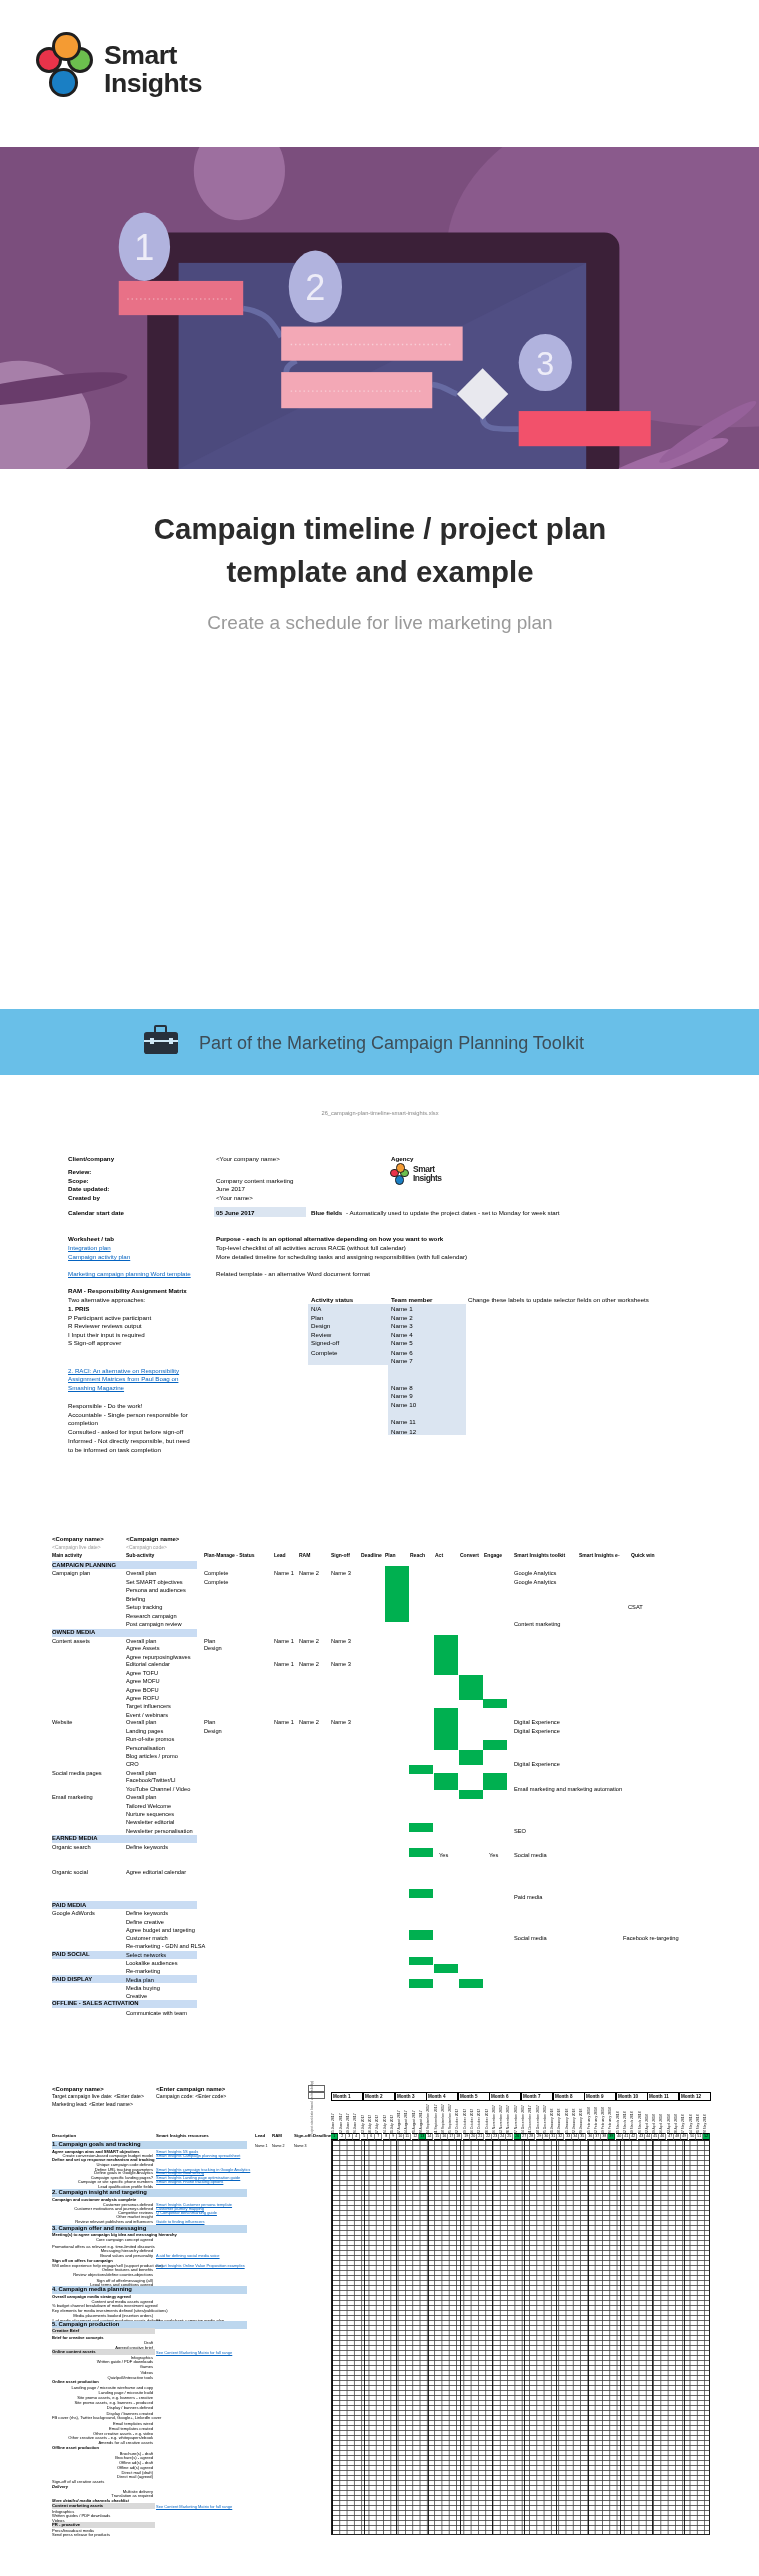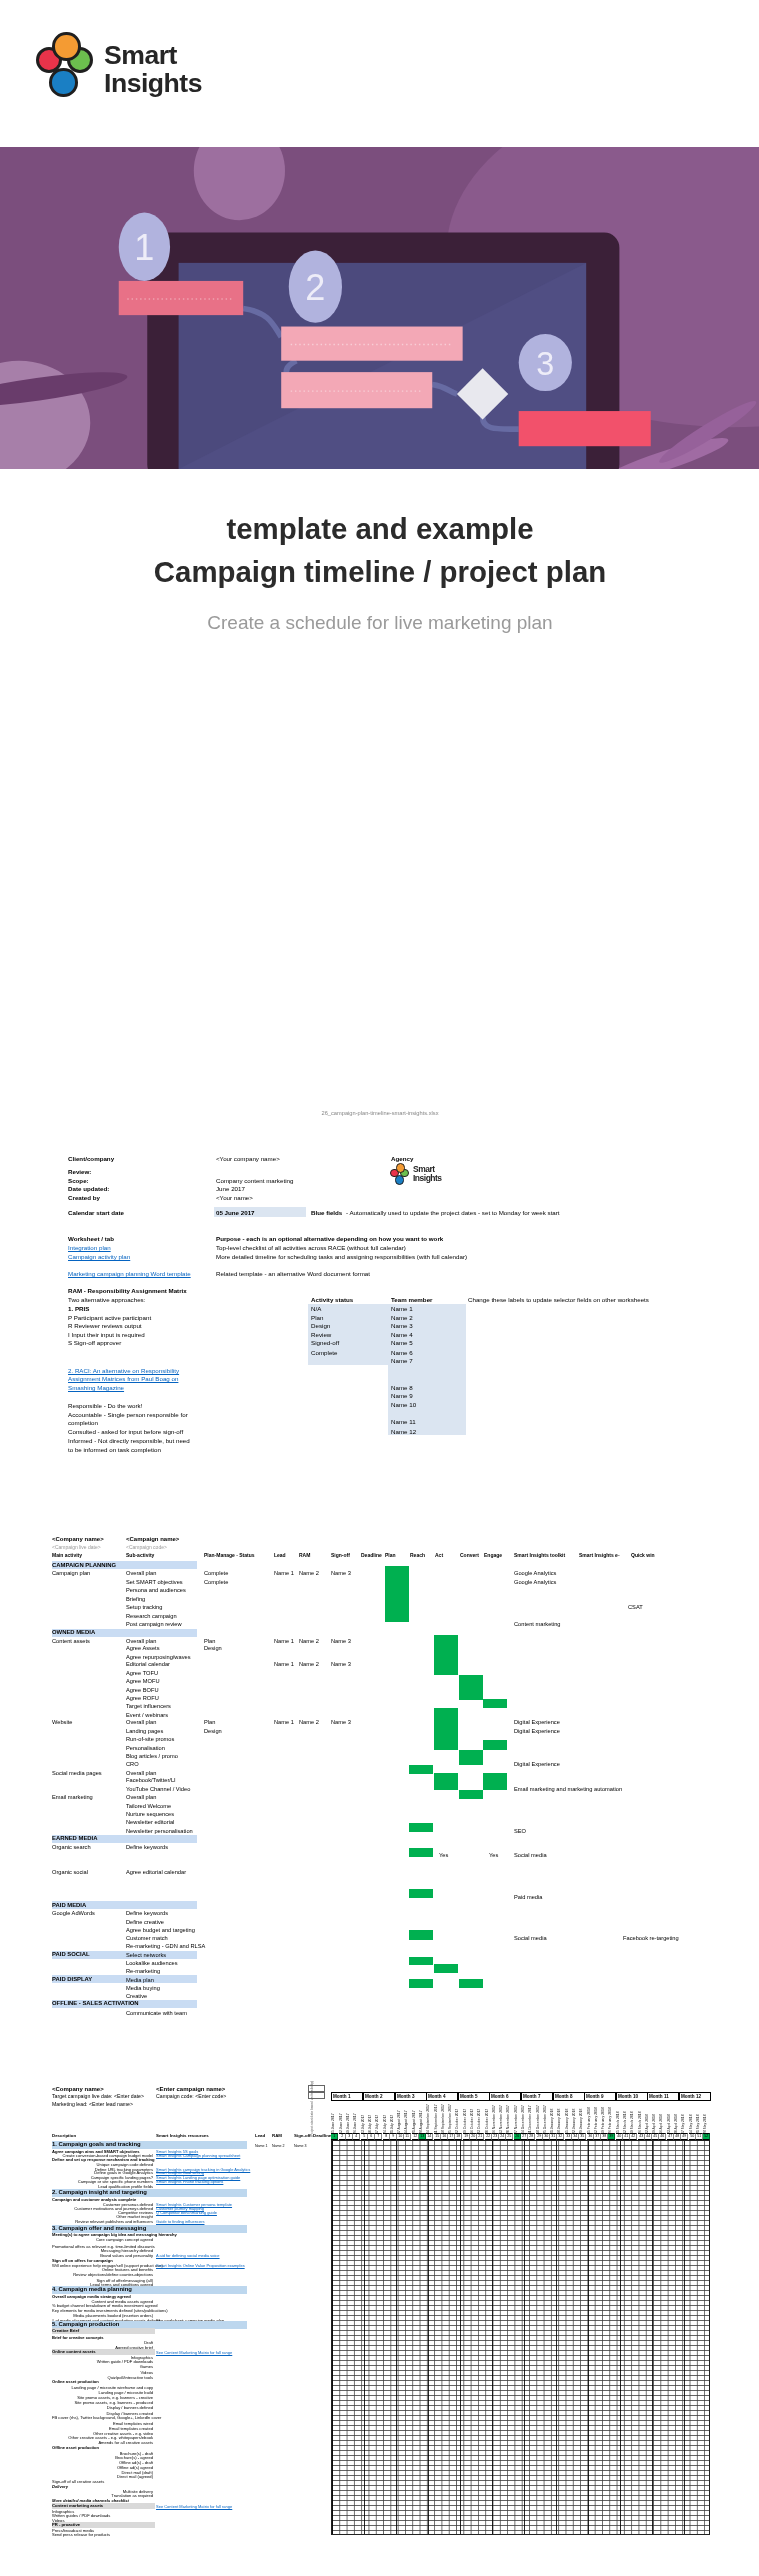--- a/index.html
+++ b/index.html
@@ -105,25 +105,32 @@
 
     <ellipse cx="152" cy="105" rx="27" ry="36" fill="#b1b3de"></ellipse>
     <text x="152" y="119" font-size="38" fill="#eeedf8" text-anchor="middle" font-family="Liber­ation Sans, sans-serif">1</text>
     <ellipse cx="332" cy="147" rx="28" ry="38" fill="#b1b3de"></ellipse>
     <text x="332" y="161" font-size="38" fill="#eeedf8" text-anchor="middle">2</text>
     <ellipse cx="574" cy="227" rx="28" ry="30" fill="#b1b3de"></ellipse>
     <text x="574" y="240" font-size="34" fill="#eeedf8" text-anchor="middle">3</text>
   </svg>
 
   <div class="page-title">
+    <div>Campaign timeline / project plan</div>
     <div>template and example</div>
-    <div>Campaign timeline / project plan</div>
   </div>
   <div class="page-subtitle">Create a schedule for live marketing plan</div>
 
+  <div id="toolkit-banner">
+    <span>
+      <span class="bc-handle"></span><span class="bc-body"></span><span class="bc-line"></span>
+      <span class="bc-buckle" style="left:150px;"></span><span class="bc-buckle" style="left:169px;"></span>
+    </span>
+    <span class="banner-label">Part of the Marketing Campaign Planning Toolkit</span>
+  </div>
 
   <div class="file-caption">26_campaign-plan-timeline-smart-insights.xlsx</div>
 
   <div id="sheet-about">
       <div class="abs cellblue" style="left: 214px; top: 1207px; width: 92px; height: 9.5px;"></div>
       <div class="abs cellblue" style="left: 308px; top: 1304px; width: 158px; height: 61px;"></div>
       <div class="abs cellblue" style="left: 388px; top: 1365px; width: 78px; height: 70px;"></div>
       <div class="abs s1b" style="left: 68px; top: 1155px;">Client/company</div>
       <div class="abs s1n" style="left: 216px; top: 1155px;">&lt;Your company name&gt;</div>
       <div class="abs s1b" style="left: 391px; top: 1155px;">Agency</div>

